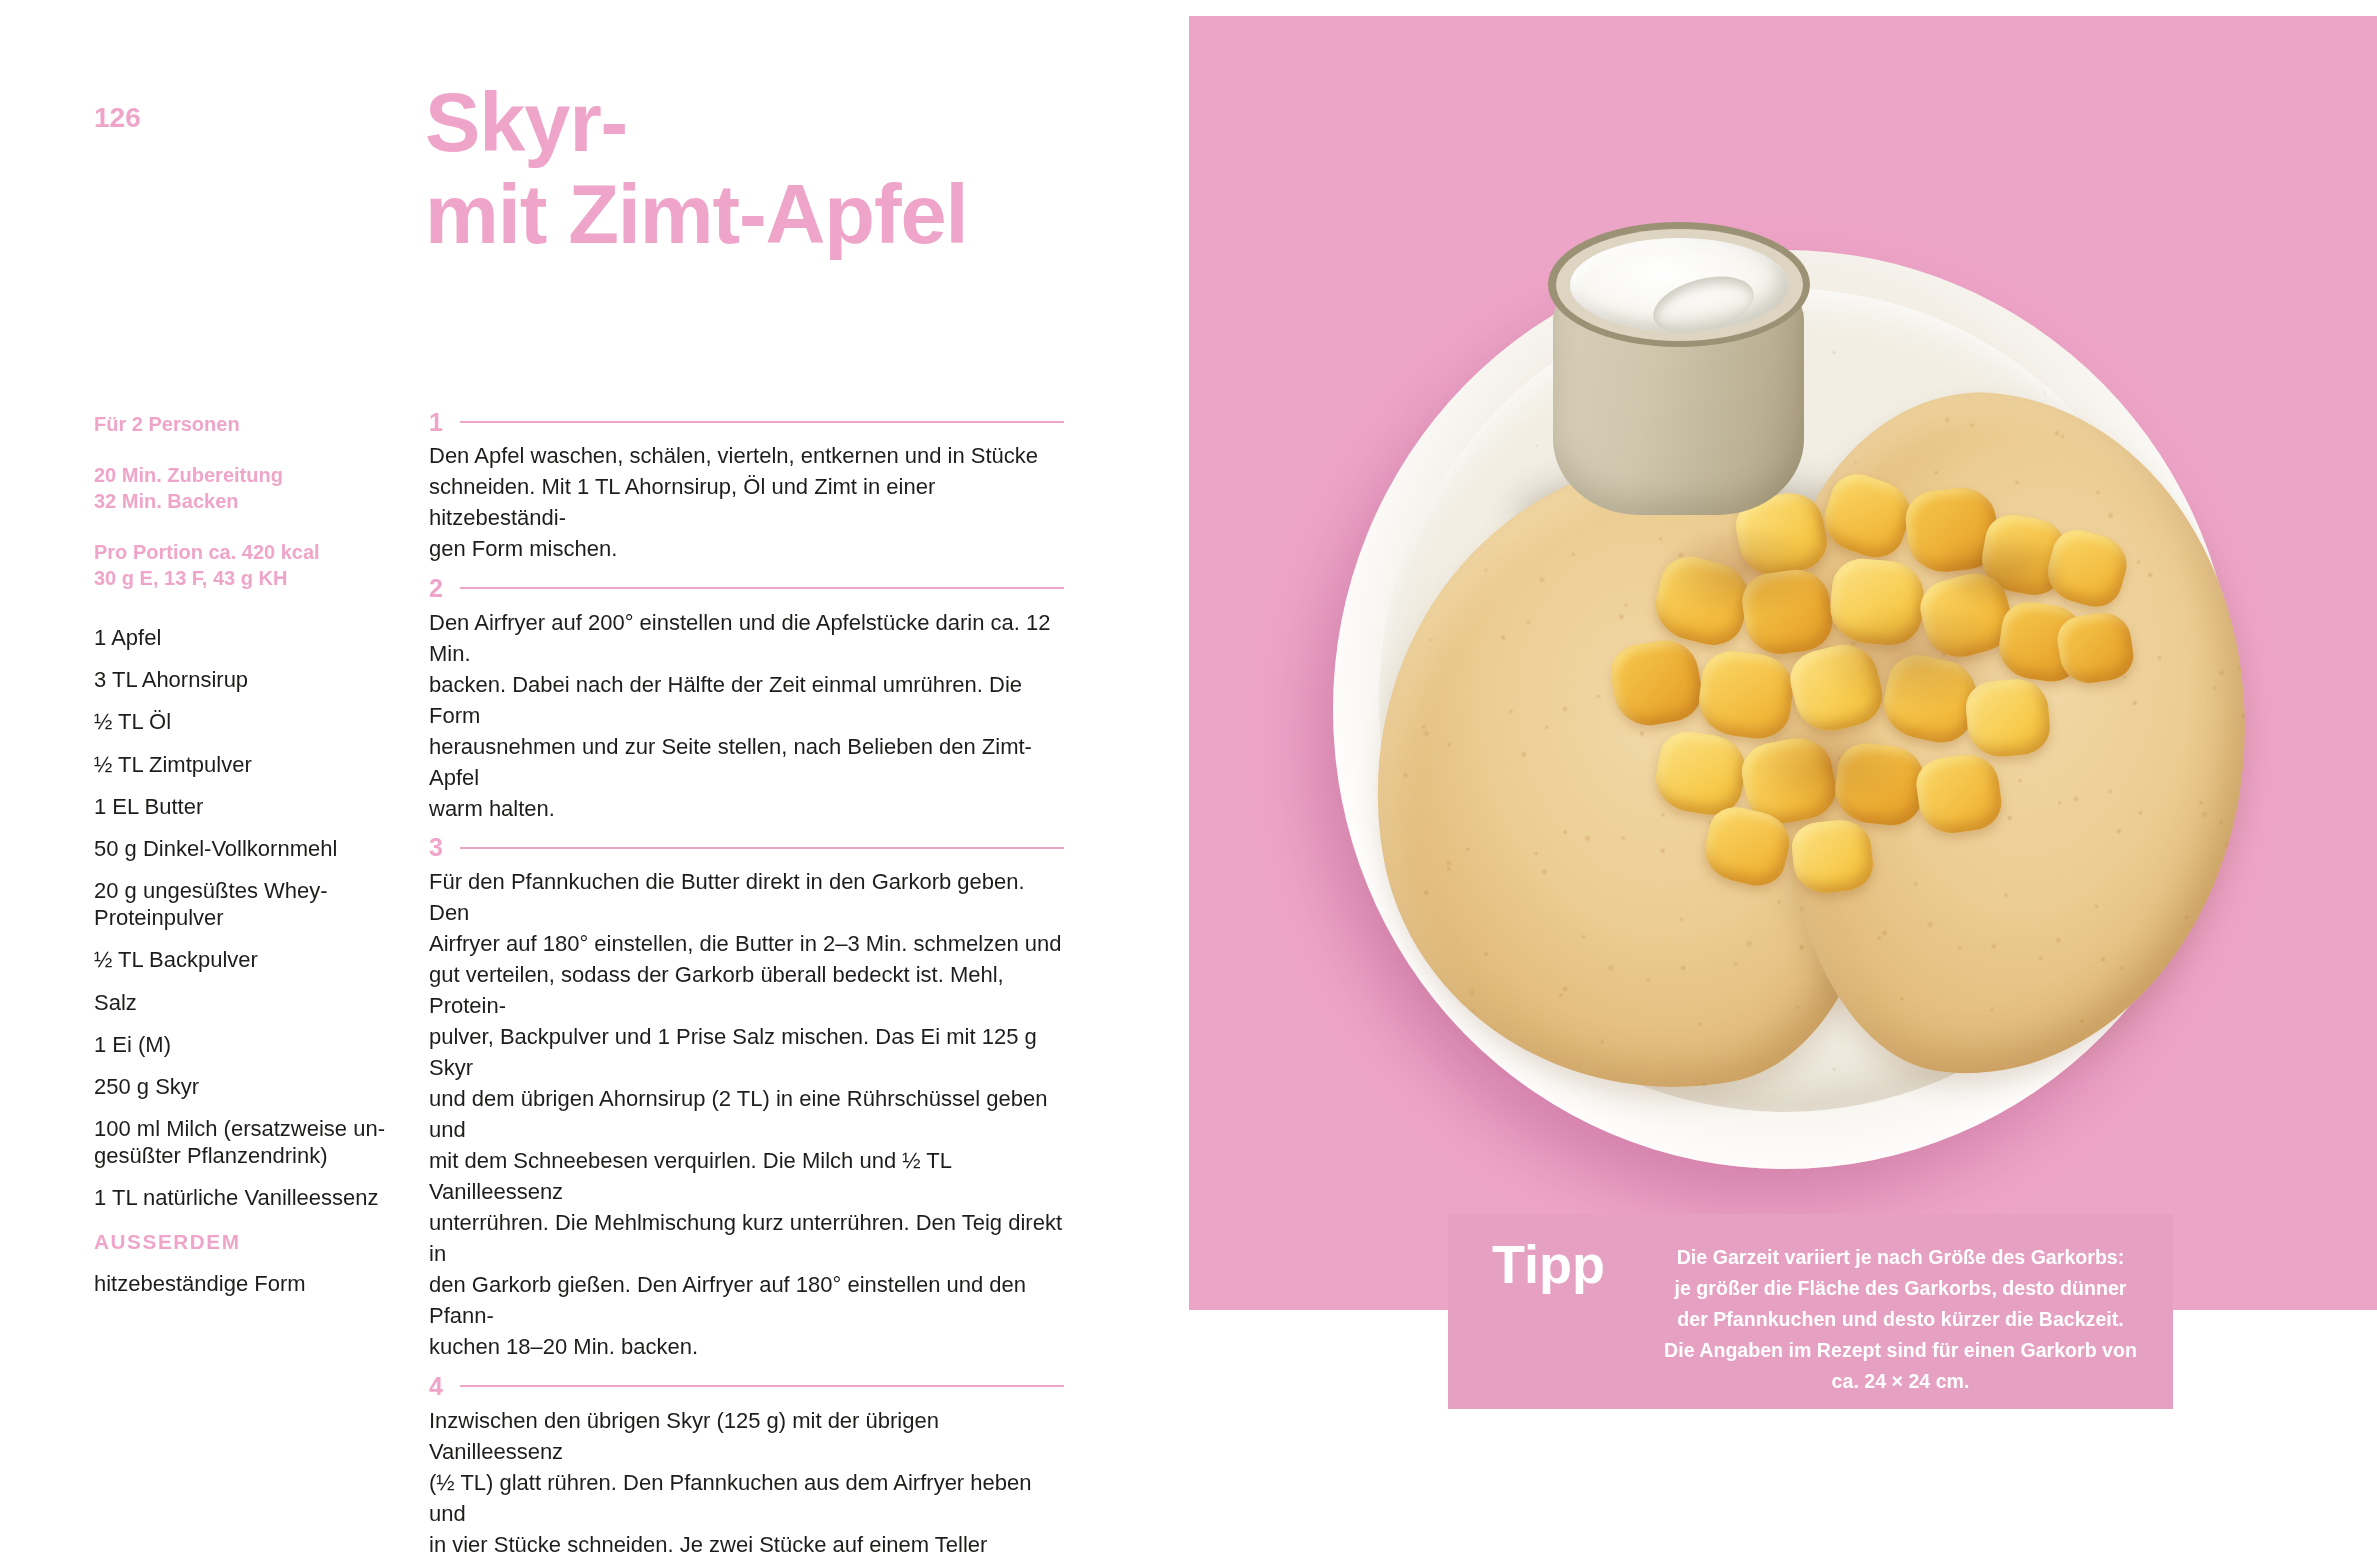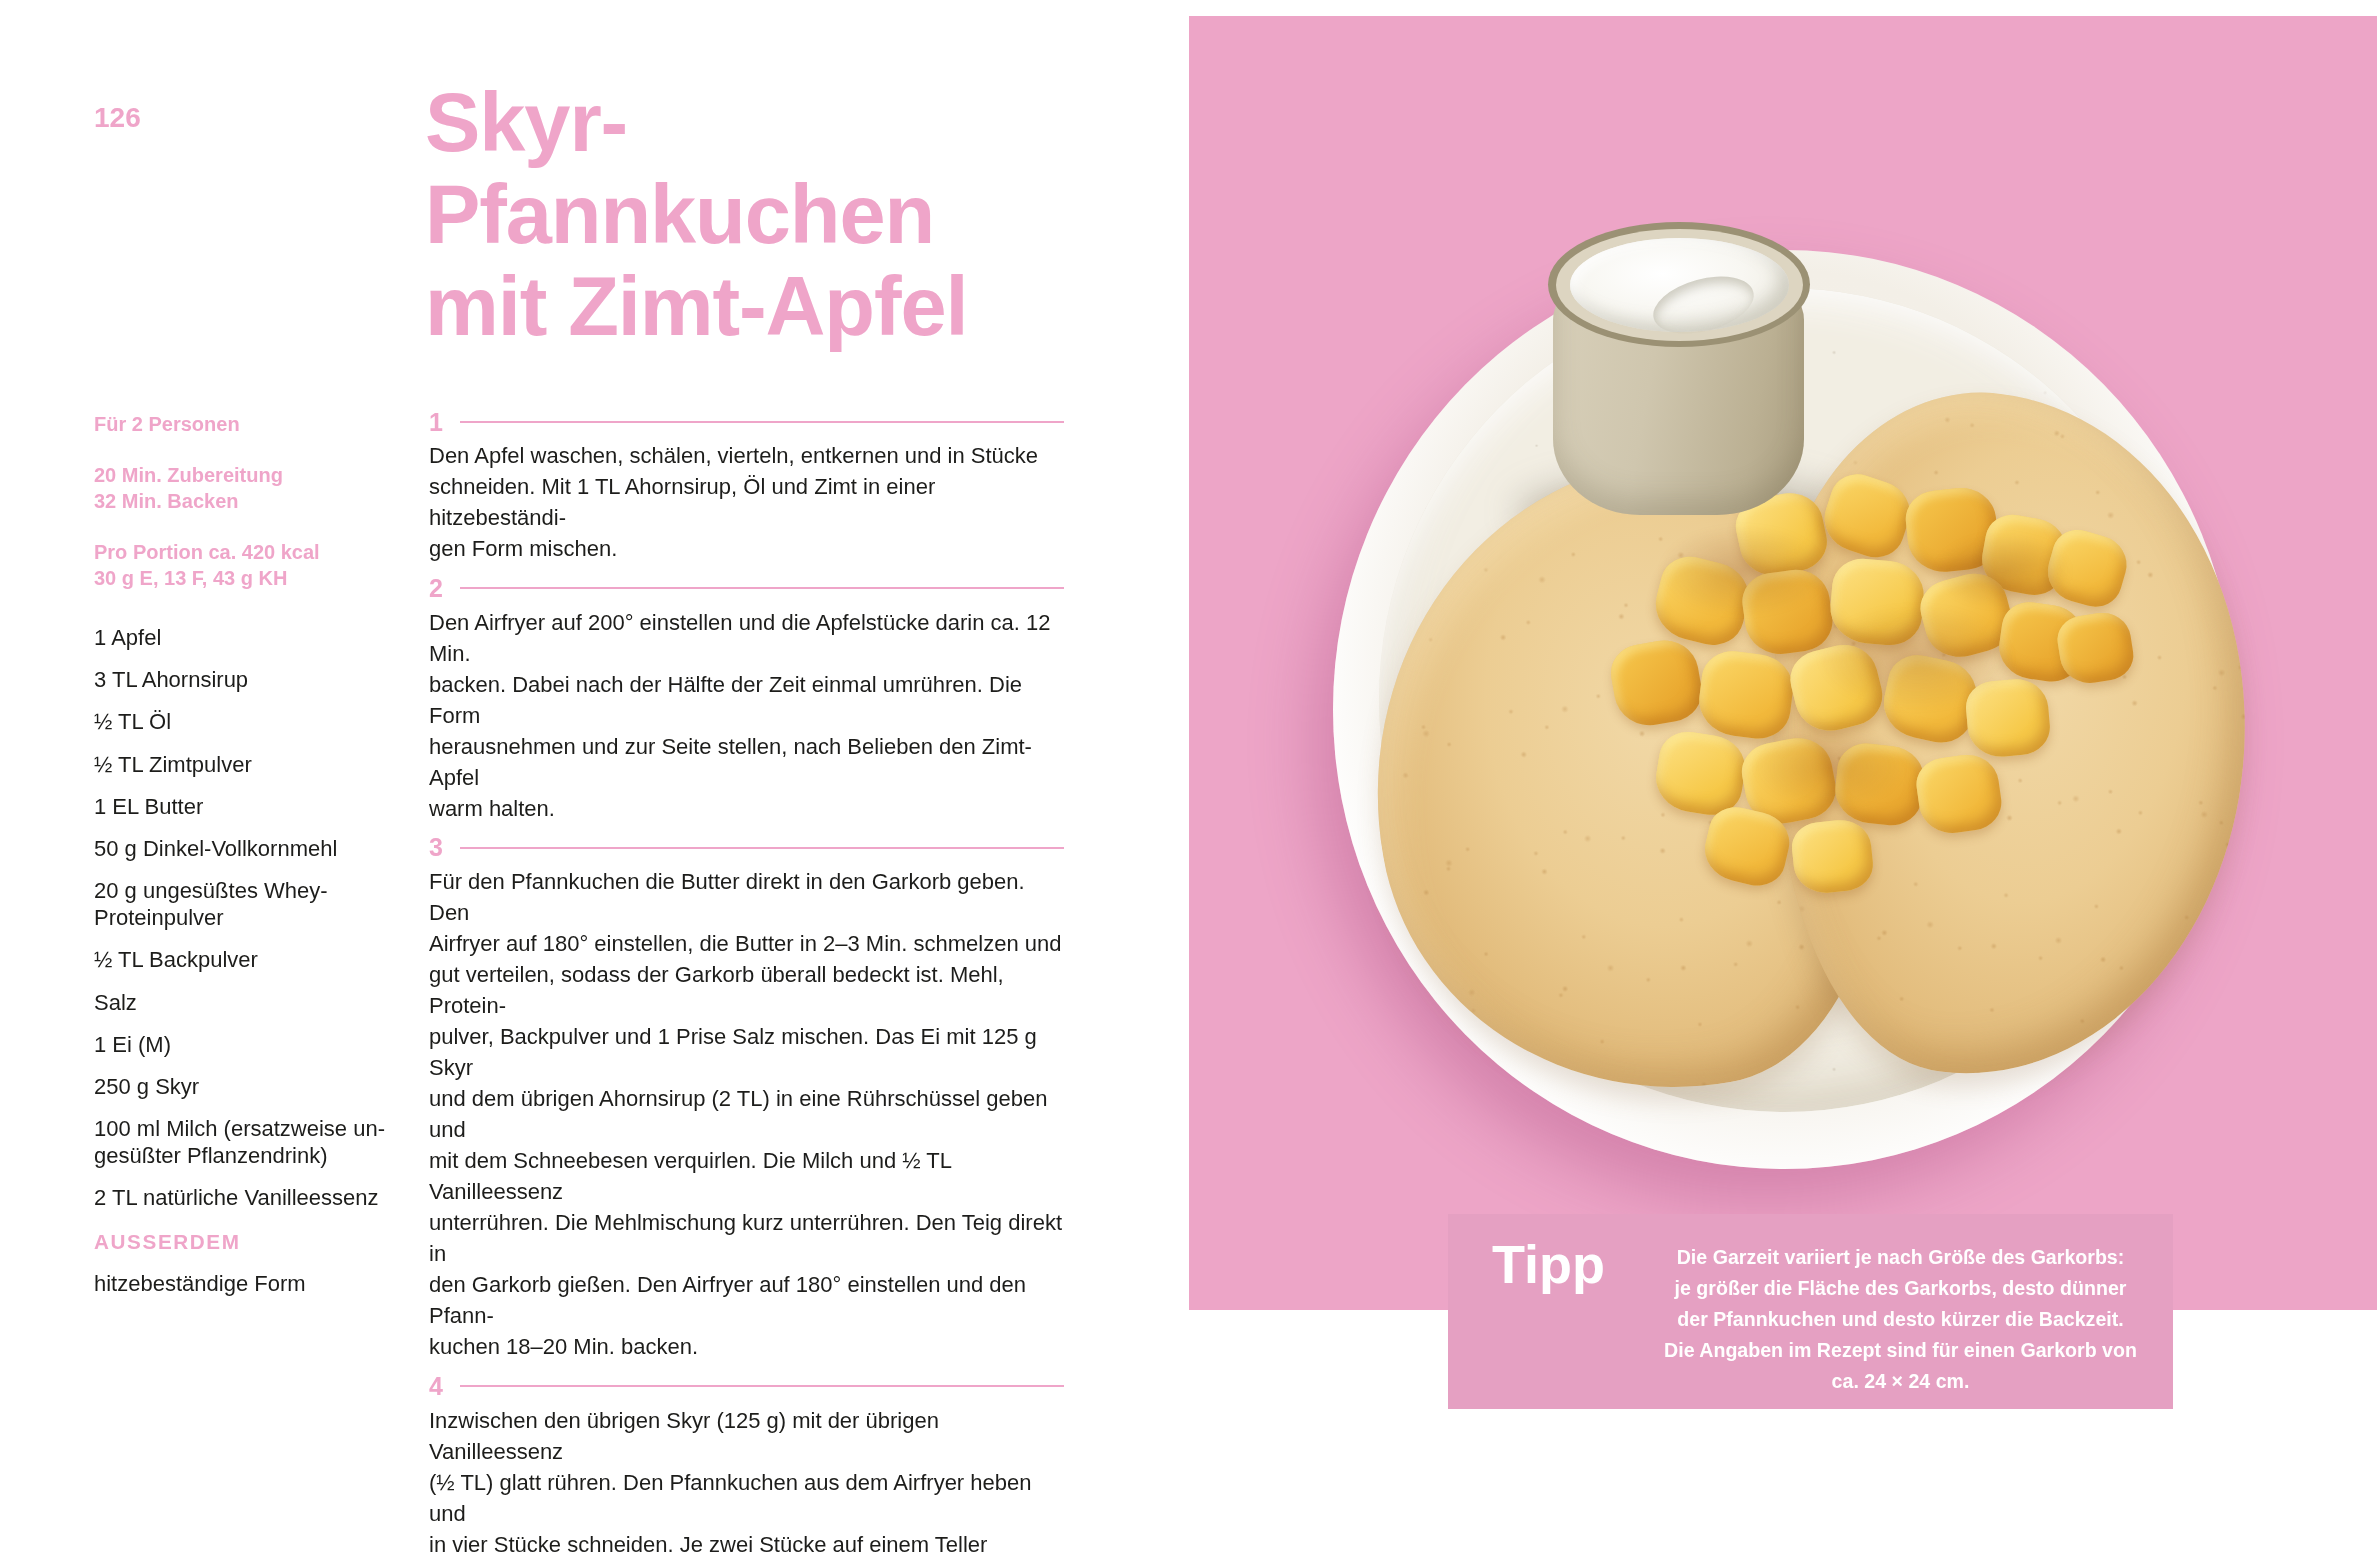--- a/index.html
+++ b/index.html
@@ -110,21 +110,20 @@
 </style>
 </head>
 <body>
 
 <div class="spread">
 
   <div class="page-number">126</div>
 
   <div class="title">
     <div>Skyr-</div>
-    <div>Pfannkuchen</div>
     <div>mit Zimt-Apfel</div>
   </div>
 
   <div class="meta">
     <div class="meta-block">
       <div>Für 2 Personen</div>
     </div>
     <div class="meta-block">
       <div>20 Min. Zubereitung</div>
       <div>32 Min. Backen</div>
@@ -144,21 +143,21 @@
         <li>1 EL Butter</li>
         <li>50 g Dinkel-Vollkornmehl</li>
         <li>20 g ungesüßtes Whey-
 Proteinpulver</li>
         <li>½ TL Backpulver</li>
         <li>Salz</li>
         <li>1 Ei (M)</li>
         <li>250 g Skyr</li>
         <li>100 ml Milch (ersatzweise un-
 gesüßter Pflanzendrink)</li>
-        <li>2 TL natürliche Vanilleessenz</li>
+        <li>1 TL natürliche Vanilleessenz</li>
       </ul>
     <div class="extra-heading">AUSSERDEM</div>
     <div class="extra-item">hitzebeständige Form</div>
   </div>
 
   <div class="steps" id="steps">
       <div class="step">
         <div class="step-header">
           <span class="step-num">1</span>
           <div class="step-rule"></div>

